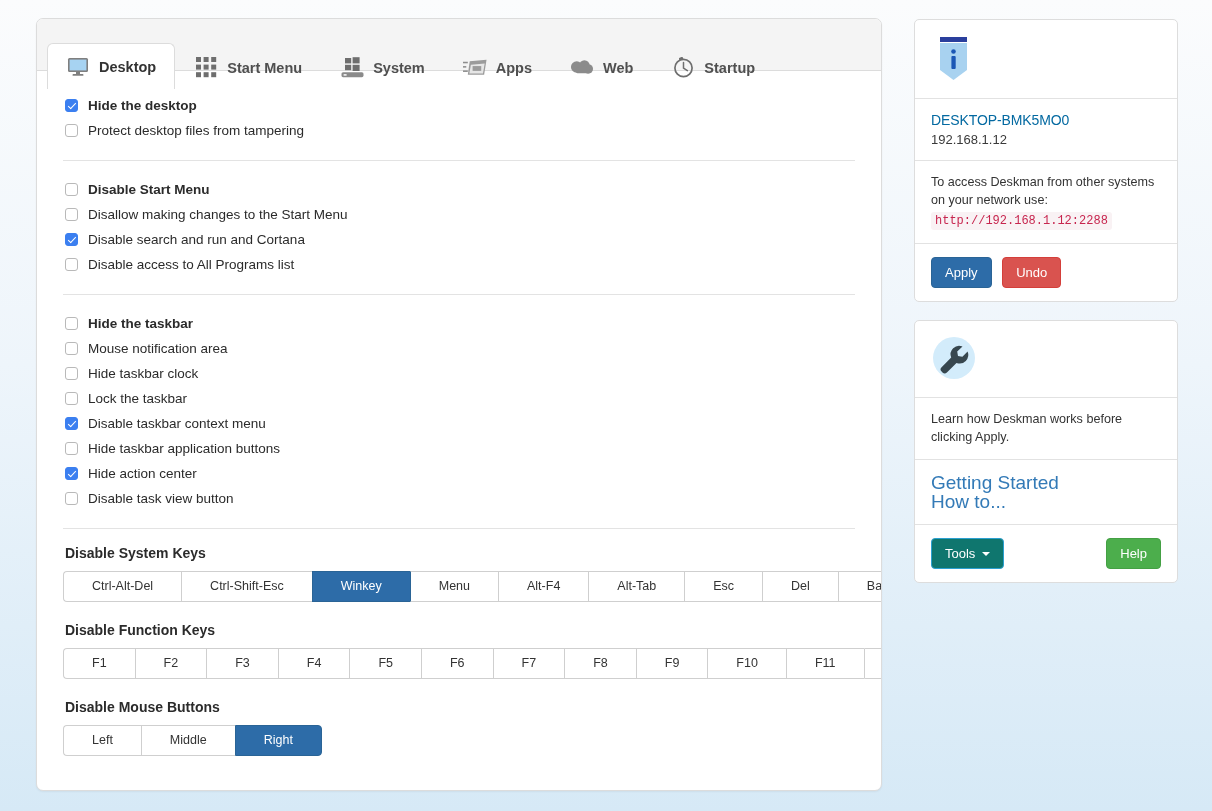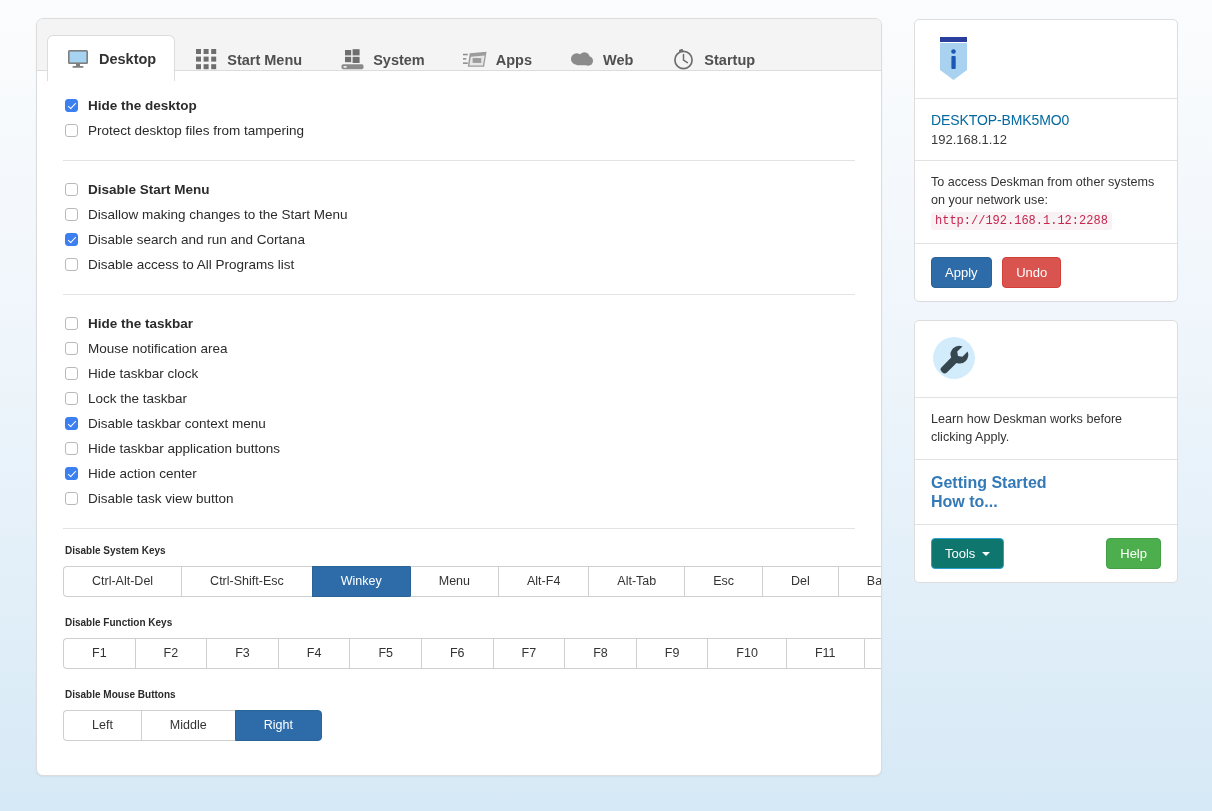--- a/index.html
+++ b/index.html
@@ -46,21 +46,21 @@
     gap: 9px;
     height: 44px;
     padding: 0 18px;
     font-size: 14.5px;
     font-weight: bold;
     color: #4f4f4f;
     border: 1px solid transparent;
     border-bottom: none;
     border-radius: 6px 6px 0 0;
     position: relative;
-    top: 11px;
+    top: 19px;
     cursor: pointer;
     white-space: nowrap;
   }
   .tab.active {
     background: #ffffff;
     border-color: #dcdcdc;
     color: #333333;
     height: 46px;
   }
 
@@ -98,21 +98,21 @@
     left: 4px; top: 1px;
     width: 3px; height: 7px;
     border: solid #ffffff;
     border-width: 0 1.8px 1.8px 0;
     transform: rotate(43deg);
   }
 
   .divider { height: 1px; background: #e3e3e3; margin: 17px 0 16px 0; }
 
   .sec-title {
-    font-size: 10px;
+    font-size: 14px;
     font-weight: bold;
     color: #2b2b2b;
     margin: 0 0 10px 2px;
   }
   .sec-block { margin-top: 20px; }
 
   
   .btn-group { display: flex; }
   .seg {
     font-size: 12.5px;
@@ -182,21 +182,21 @@
   .btn-help  { background: #4cae4c; border-color: #44a044; }
 
   .caret {
     width: 0; height: 0;
     border-left: 4px solid transparent;
     border-right: 4px solid transparent;
     border-top: 4px solid #ffffff;
     margin-left: 2px;
   }
 
-  .link-row { font-size: 16px; line-height: 19px; font-weight: bold; }
+  .link-row { font-size: 19px; line-height: 19px; }
   .link { color: #337ab7; text-decoration: none; cursor: pointer; display: block; }
 
   .btn-row { display: flex; align-items: center; justify-content: space-between; }
 </style>
 </head>
 <body>
 
 <div class="layout">
 
   <div class="panel">

